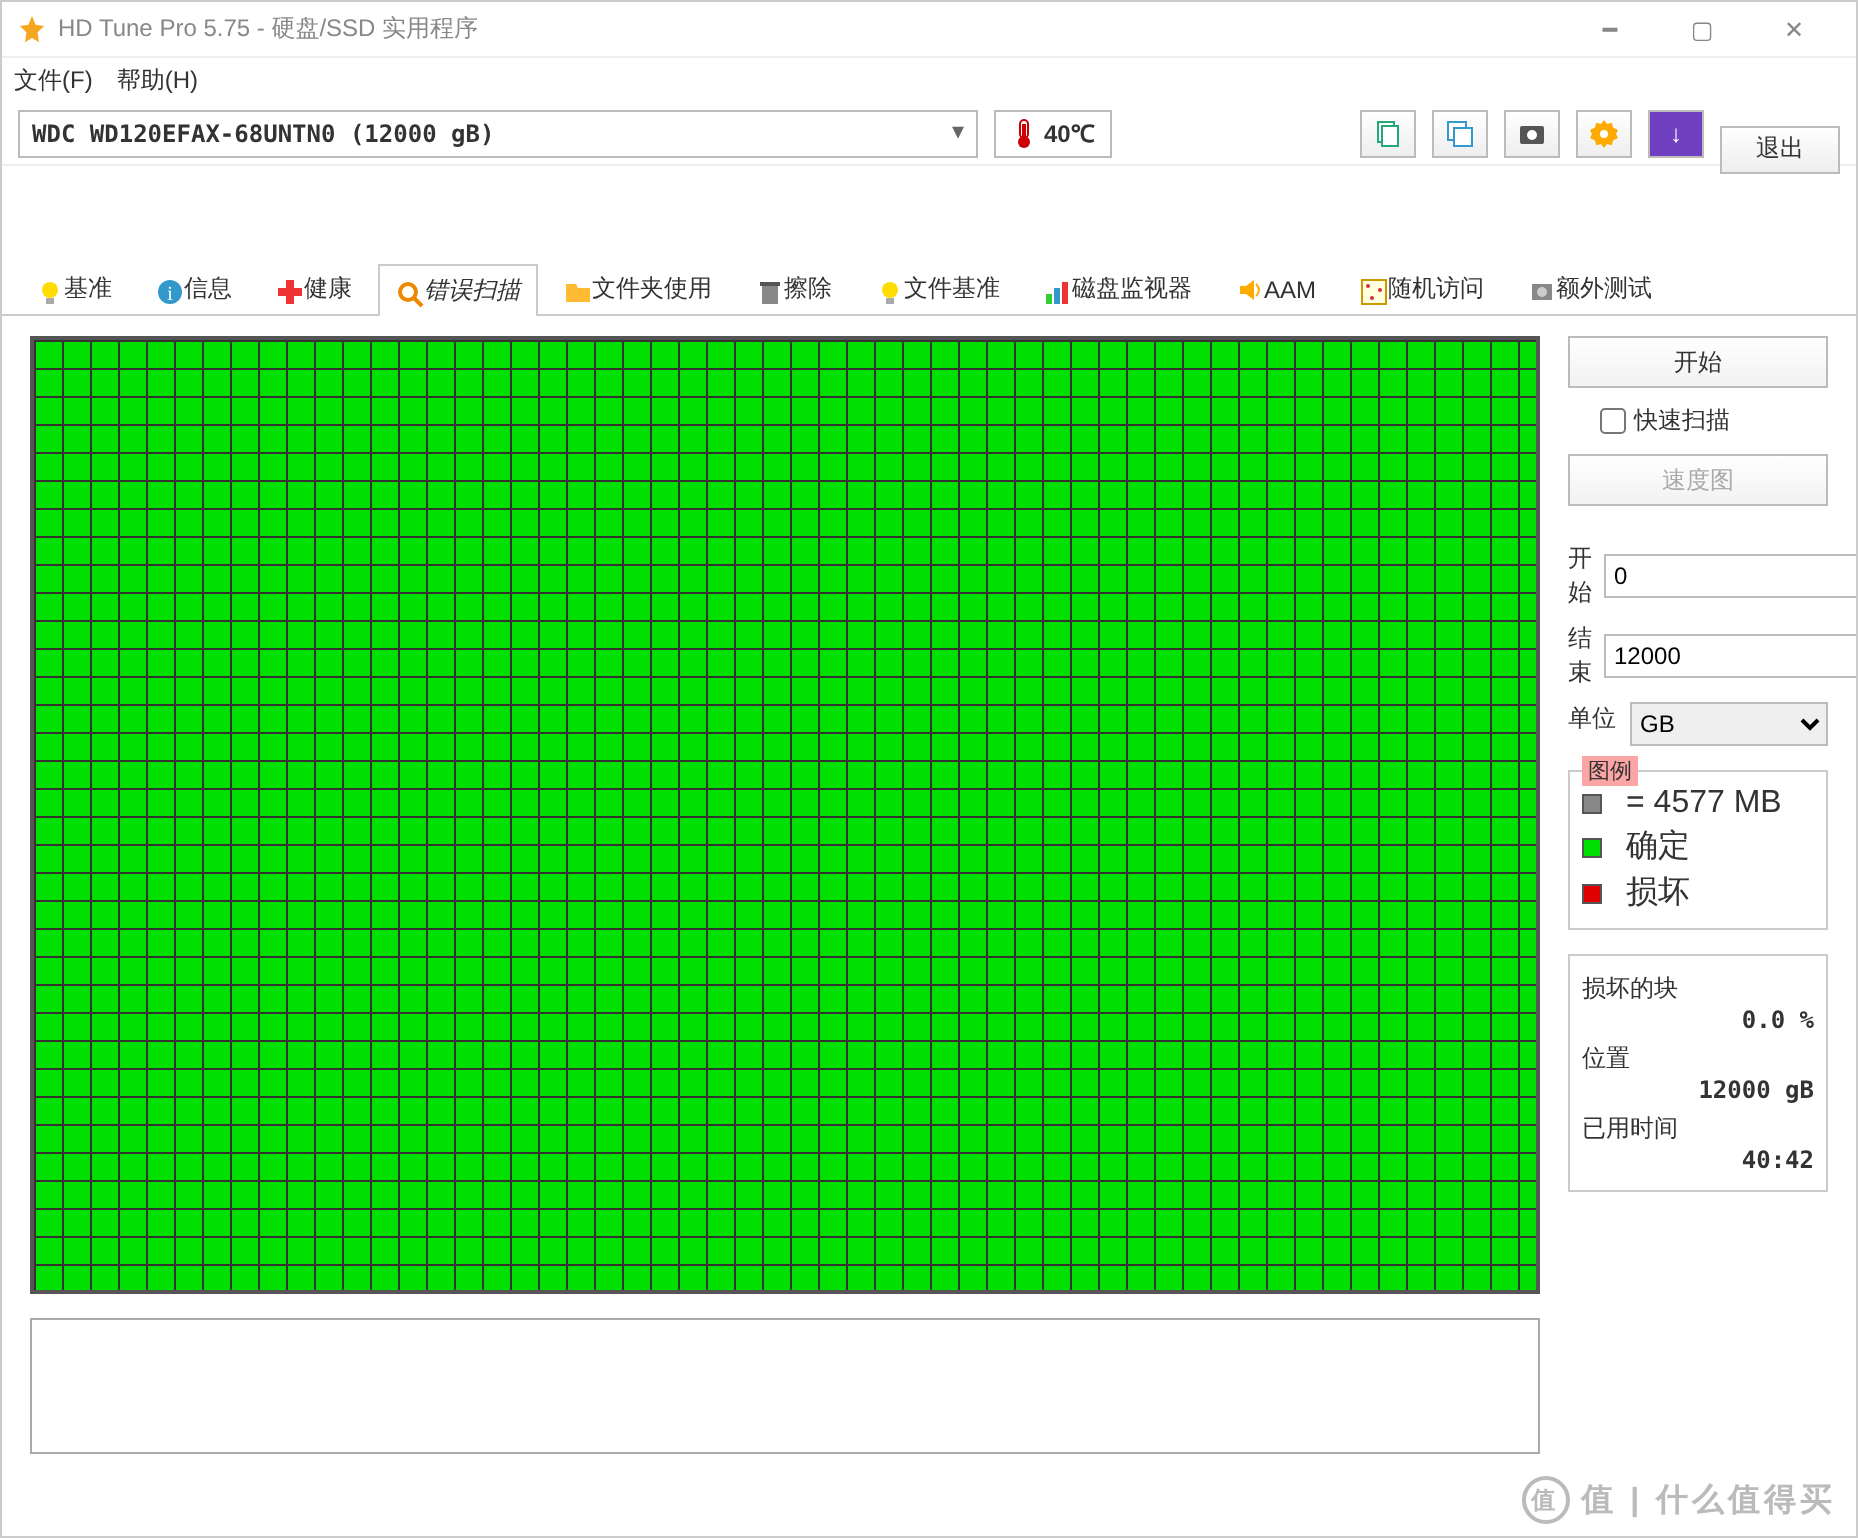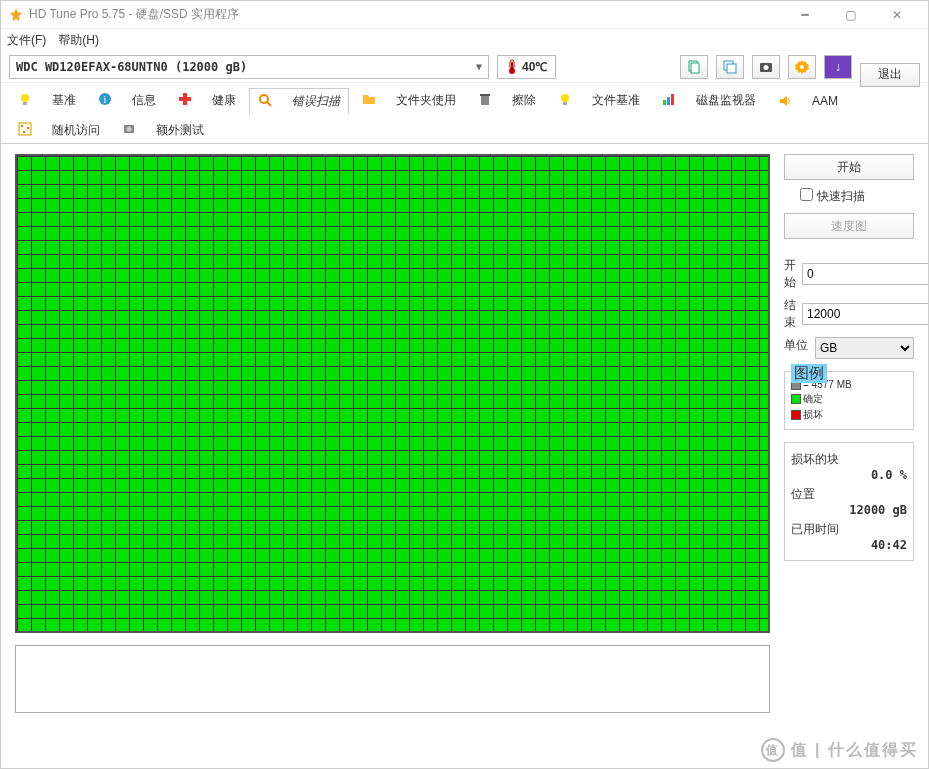--- a/index.html
+++ b/index.html
@@ -14,45 +14,45 @@
   .menubar span { cursor: default; }
   .toolbar-row { height: 32px; display: flex; align-items: center; padding: 3px 8px; gap: 8px; border-bottom: 1px solid #eee; }
   .drive-select { flex: 0 0 480px; height: 24px; border: 1px solid #bbb; background: #fff; display: flex; align-items: center; padding: 0 6px; font-family: "Consolas", monospace; font-size: 12px; position: relative; font-weight: bold; }
   .drive-select .caret { margin-left: auto; color: #666; font-size: 10px; }
   .temp-box { height: 24px; border: 1px solid #bbb; padding: 0 8px; display: flex; align-items: center; gap: 4px; font-weight: bold; }
   .tb-spacer { flex: 1; }
   .tb-btn { width: 28px; height: 24px; border: 1px solid #bbb; background: linear-gradient(#fff,#eee); display: flex; align-items: center; justify-content: center; }
   .tb-btn.exit { width: 60px; font-size: 12px; margin-top: 16px; }
   .tb-btn svg { width: 16px; height: 16px; }
   .tabs-row { display: flex; align-items: center; gap: 4px; padding: 4px 8px 0 8px; border-bottom: 1px solid #ccc; flex-wrap: wrap; }
-  .tab { display: flex; align-items: flex-start; gap: 20px; padding: 4px 8px; border: 1px solid transparent; border-bottom: none; font-size: 12px; cursor: default; }
+  .tab { display: flex; align-items: flex-end; gap: 0; padding: 4px 8px; border: 1px solid transparent; border-bottom: none; font-size: 12px; cursor: default; margin-top: 44px; }
   .tab.active { border-color: #ccc; background: #fff; position: relative; top: 1px; font-style: italic; }
   .tab .ticon { width: 14px; height: 14px; }
   .content { flex: 1; display: flex; padding: 10px 14px; gap: 14px; overflow: hidden; }
   .left-col { flex: 1; display: flex; flex-direction: column; gap: 12px; }
   .scan-grid-wrap { border: 1px solid #555; padding: 1px; background: #555; }
   .scan-grid { width: 100%; height: 475px; background: #00E000; background-image:
      repeating-linear-gradient(#333 0 1px, transparent 1px 14px),
      repeating-linear-gradient(90deg, #333 0 1px, transparent 1px 14px);
   }
   .log-box { height: 68px; border: 1px solid #aaa; background: #fff; }
   .right-col { width: 130px; display: flex; flex-direction: column; gap: 6px; }
   .btn { height: 26px; border: 1px solid #bbb; background: linear-gradient(#fff,#f2f2f2); display: flex; align-items: center; justify-content: center; font-size: 12px; }
   .btn[disabled] { color: #aaa; }
-  .chk-row { display: flex; align-items: flex-start; gap: 4px; padding: 2px 16px; }
+  .chk-row { display: flex; align-items: center; gap: 4px; padding: 2px 16px; }
   .chk-row input { margin: 0; }
   .num-row { display: flex; align-items: center; gap: 6px; }
   .num-row label { width: 28px; }
   .num-input { flex: 1; height: 22px; border: 1px solid #bbb; display: flex; }
   .num-input input { flex: 1; border: none; padding: 0 4px; font-size: 12px; outline: none; }
   .unit-row { display: flex; gap: 3px; }
   .unit-row select { flex: 1; height: 22px; border: 1px solid #bbb; font-size: 12px; }
   .group { border: 1px solid #ccc; padding: 6px 6px; position: relative; margin-top: 6px; }
-  .group .g-title { position: absolute; top: -8px; left: 6px; background: #7dd3fc; padding: 0 3px; font-size: 15px; }
-  .legend-item { display: flex; align-items: center; gap: 2px; padding: 1px 0; font-size: 10px; }
+  .group .g-title { position: absolute; top: -8px; left: 6px; background: #fca5a5; padding: 0 3px; font-size: 11px; }
+  .legend-item { display: flex; align-items: center; gap: 12px; padding: 1px 0; font-size: 16px; }
   .swatch { width: 10px; height: 10px; border: 1px solid #555; }
   .stat-row { padding: 2px 0; font-size: 12px; font-family: "Consolas", monospace; }
   .stat-row .val { text-align: right; font-weight: bold; }
   .watermark { position: absolute; right: 10px; bottom: 6px; display: flex; align-items: center; gap: 6px; color: #bbb; font-size: 16px; font-weight: bold; letter-spacing: 2px; pointer-events: none; }
   .watermark .logo { width: 24px; height: 24px; border: 2px solid #bbb; border-radius: 50%; display: flex; align-items: center; justify-content: center; font-size: 12px; }
 </style>
 </head>
 <body>
 
 <div class="window">

